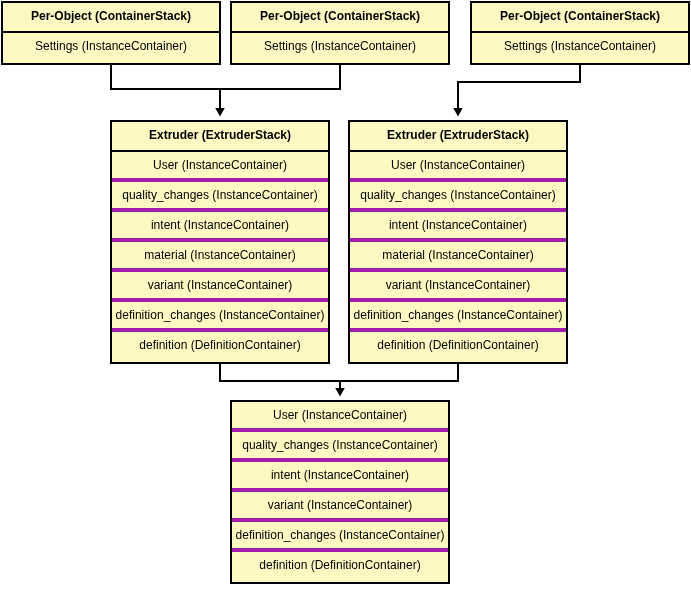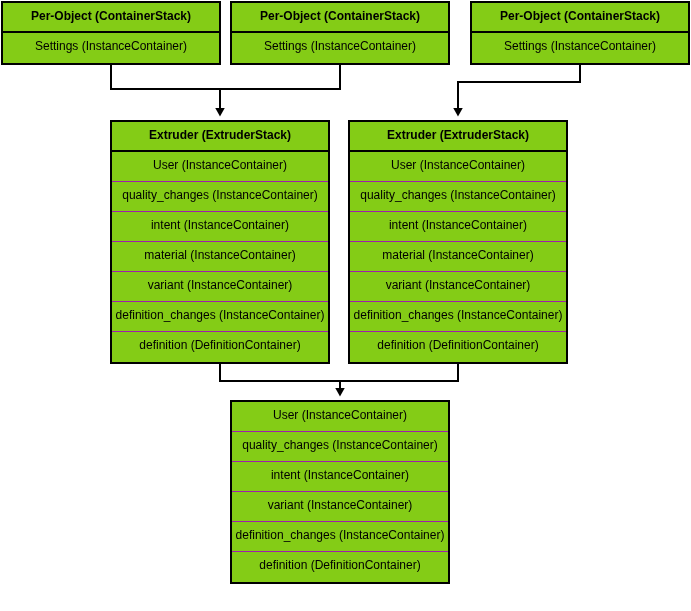--- a/index.html
+++ b/index.html
@@ -36,28 +36,28 @@
   }
   .row {
     box-sizing: border-box;
     height: 30px;
     line-height: 26px;
     text-align: center;
     color: #000000;
     font-size: 12px;
     white-space: nowrap;
     overflow: hidden;
-    background: #84cc16;
+    background: #fef9c3;
   }
   .row.header {
     font-weight: bold;
     border-bottom: 2px solid #000000;
   }
   .row.sub {
-    border-bottom: 1px solid #a21caf;
+    border-bottom: 4px solid #a21caf;
   }
   .row.sub.last {
     border-bottom: none;
   }
 </style>
 </head>
 <body>
 
 <div id="diagram">
 

